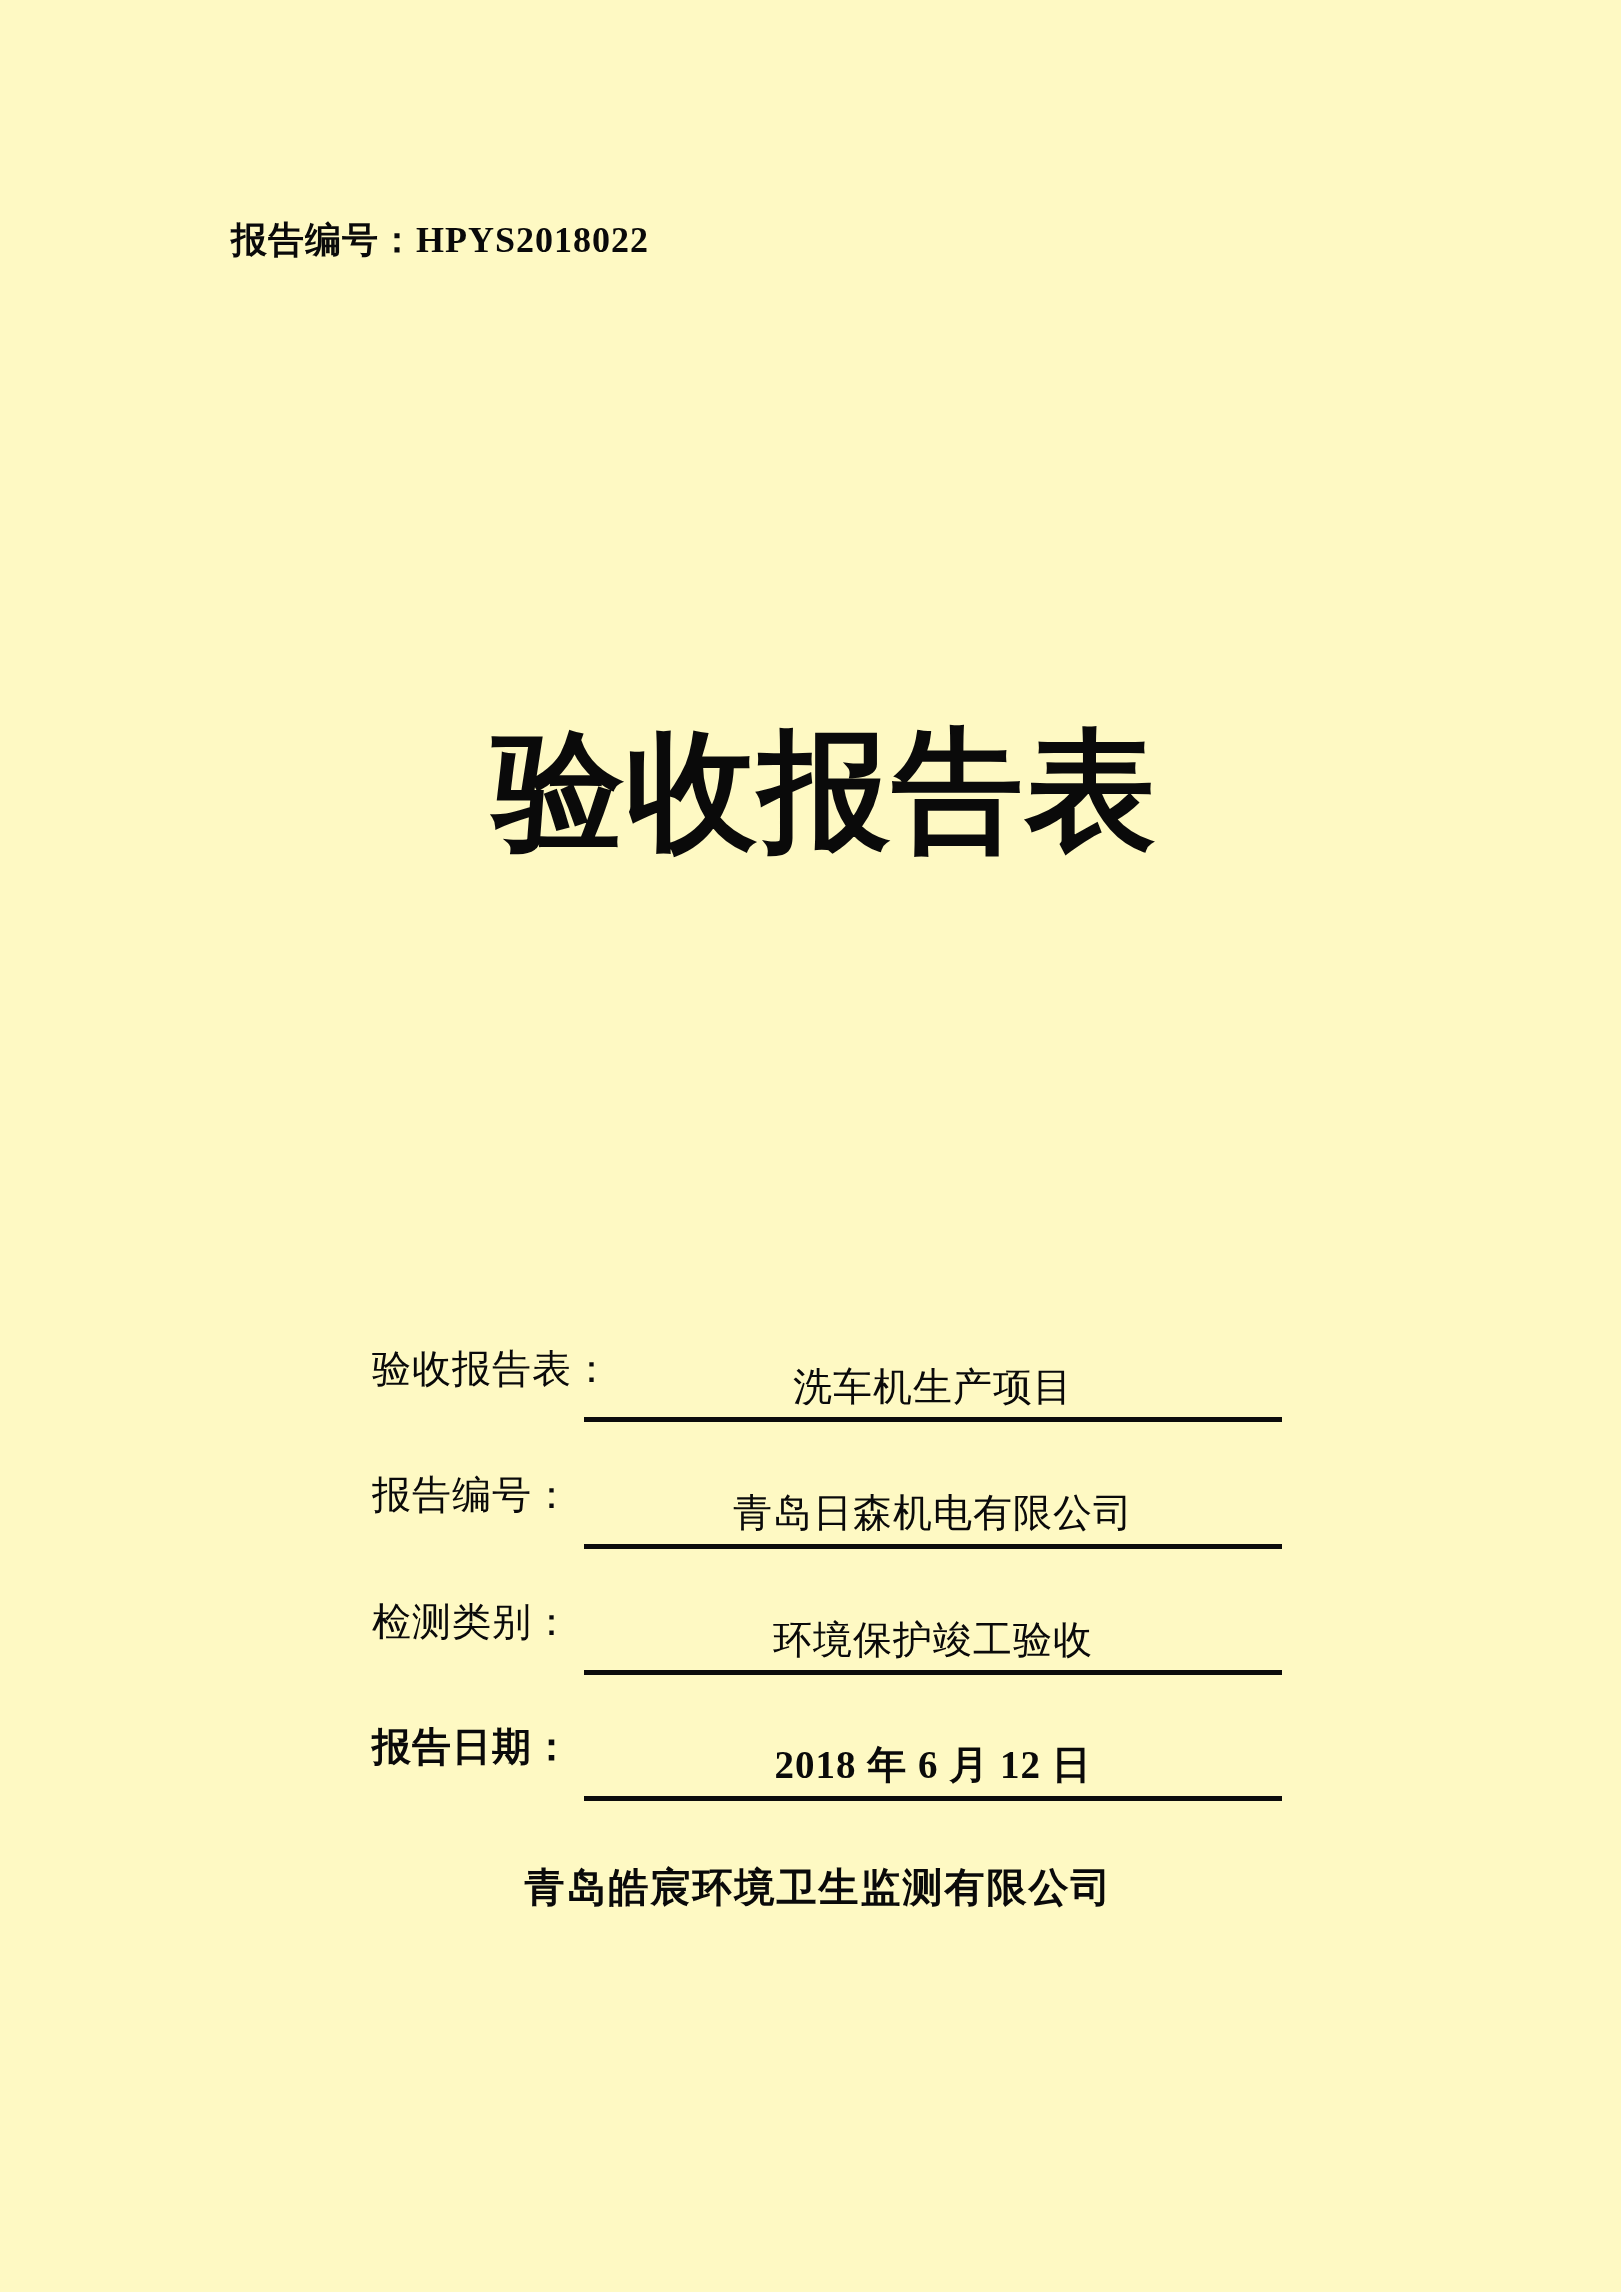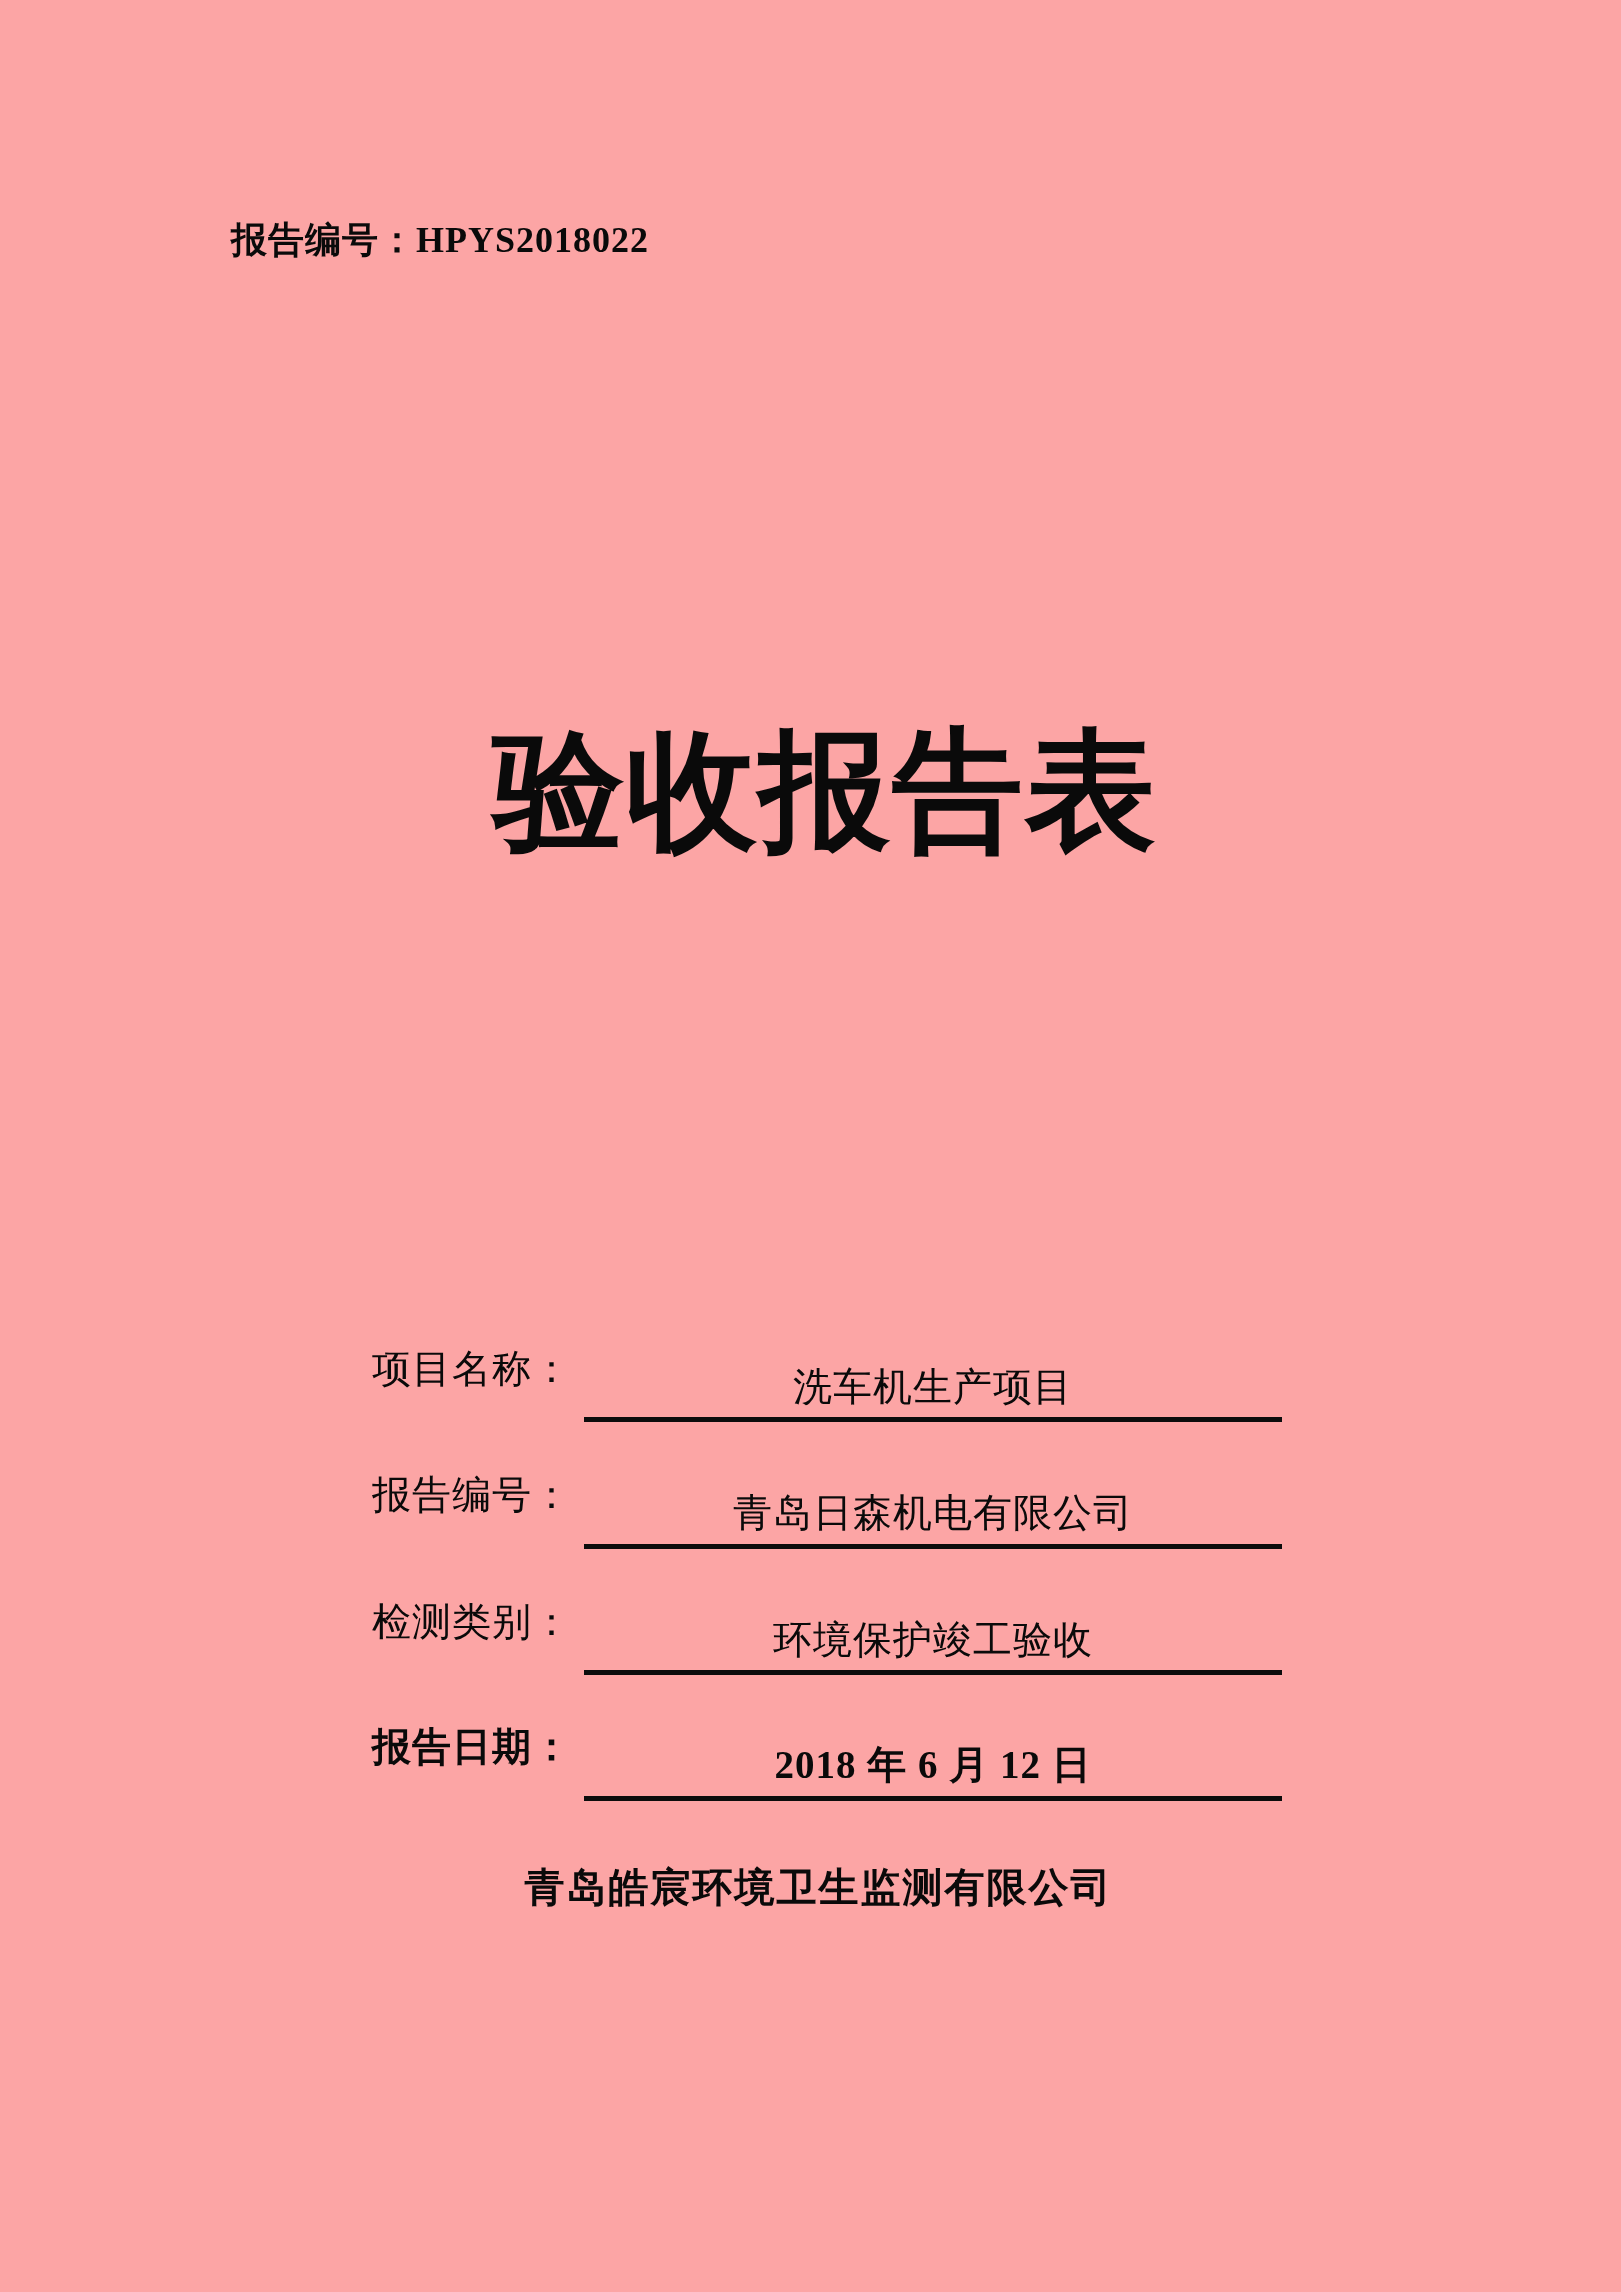--- a/index.html
+++ b/index.html
@@ -4,21 +4,21 @@
 <style>
   html, body {
     margin: 0;
     padding: 0;
     background: #ffffff;
   }
   .page {
     position: relative;
     width: 1621px;
     height: 2293px;
-    background: #fca5a5;
+    background: #fef9c3;
     color: #0a0a0a;
     font-family: "Liberation Serif", "DejaVu Serif", serif;
     overflow: hidden;
   }
   .report-no {
     position: absolute;
     left: 231px;
     top: 216px;
     font-size: 36px;
     font-weight: 700;
@@ -88,21 +88,21 @@
 
 <div class="page">
 
   <div class="report-no">
     <span>报告编号：</span><span>HPYS2018022</span>
   </div>
 
   <h1 class="doc-title">验收报告表</h1>
 
   <div class="form-row row-1">
-    <span class="row-label">项目名称：</span>
+    <span class="row-label">验收报告表：</span>
     <div class="value-cell">
       <span class="row-value">洗车机生产项目</span>
     </div>
   </div>
 
   <div class="form-row row-2">
     <span class="row-label">报告编号：</span>
     <div class="value-cell">
       <span class="row-value">青岛日森机电有限公司</span>
     </div>

